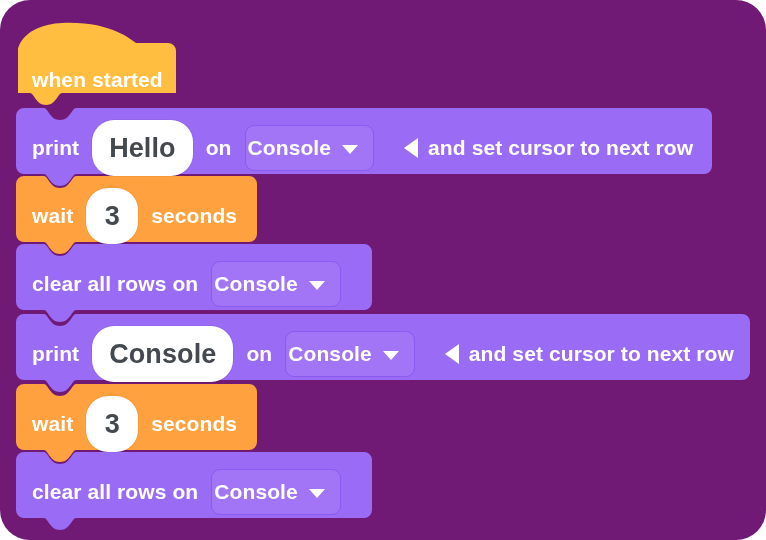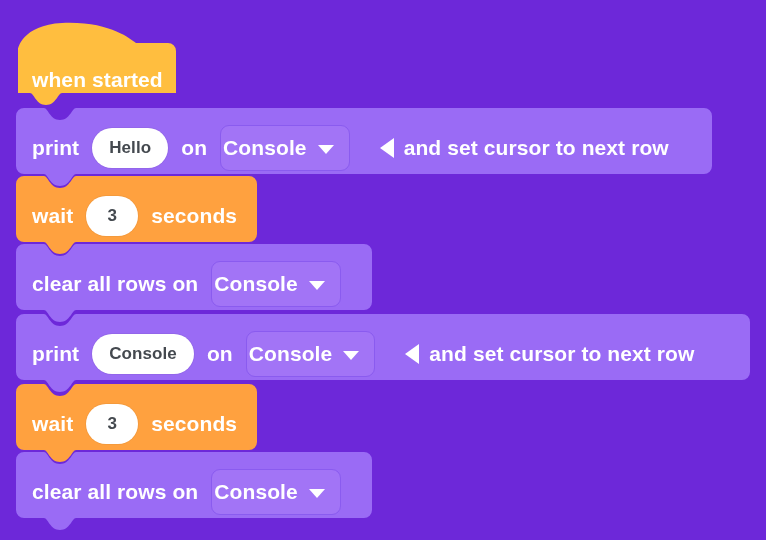--- a/index.html
+++ b/index.html
@@ -58,27 +58,27 @@
 
   .lbl { display: inline-block; }
   .sp-m { width: 13px; display: inline-block; }
   .sp-l { width: 30px; display: inline-block; }
 
   
   .oval {
     display: inline-flex;
     align-items: center;
     justify-content: center;
-    height: 40px;
+    height: 56px;
     min-width: 40px;
     padding: 0 17px;
     border-radius: 22px;
     background: #ffffff;
     color: #44494f;
-    font-size: 17px;
+    font-size: 27px;
     font-weight: bold;
     box-shadow: 0 0 0 1px rgba(0,0,0,.045);
   }
   .oval.num { padding: 0 15px; min-width: 22px; }
 
   
   .dropdown {
     display: inline-flex;
     align-items: center;
     gap: 11px;
@@ -106,21 +106,21 @@
     border-top: 10px solid transparent;
     border-bottom: 10px solid transparent;
     border-right: 14px solid #ffffff;
     display: inline-block;
     margin-right: 10px;
   }
 </style>
 </head>
 <body>
 
-<div id="workspace" style="background: #6d28d9;">
+<div id="workspace" style="background: #701a75; border-radius: 30px;">
 
   <div class="block" id="b-when-started" style="left:16px; top:18px; width:162px; height:88px; padding-top:24px;">
     <svg class="body" viewBox="0 0 162 88" preserveAspectRatio="none">
       <path d="M0,30
                C0,30 4,6 44,4
                C92,2 112,20 118,24
                L150,24
                A8,8 0 0 1 158,32
                L158,74
                L44,74

